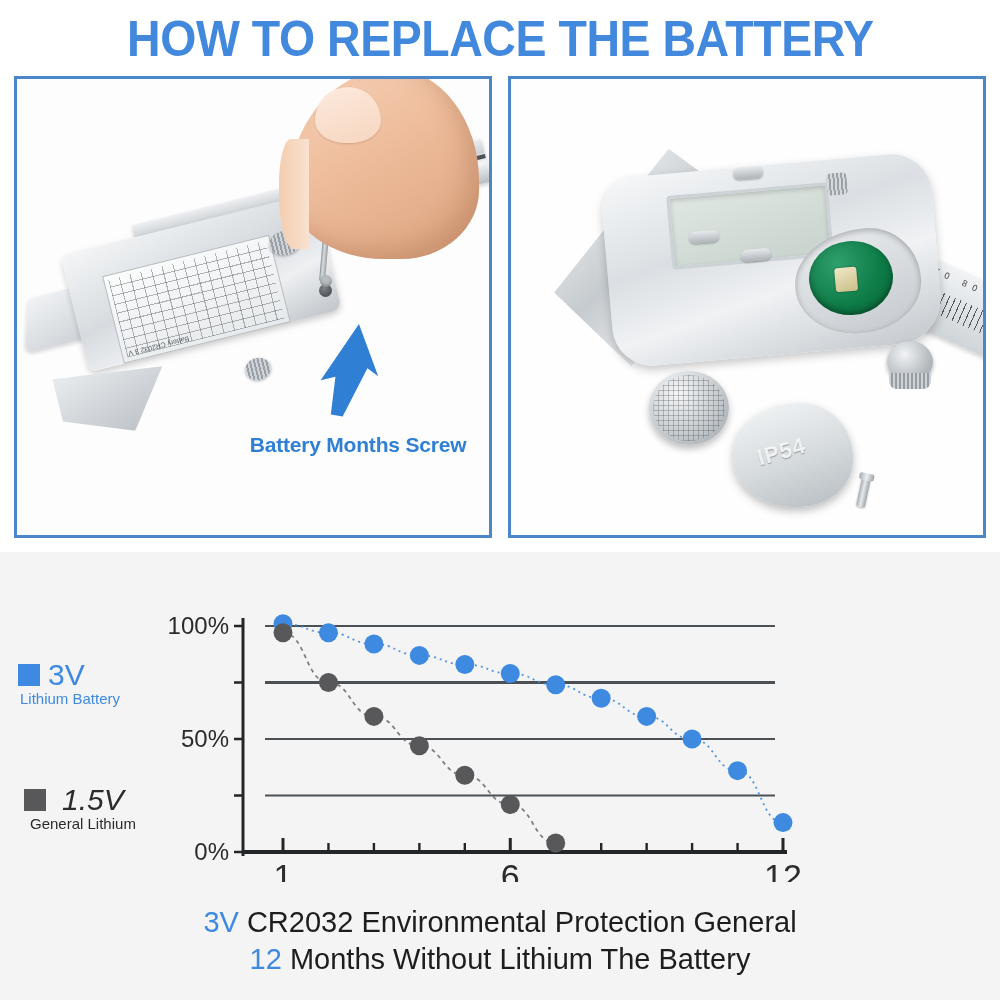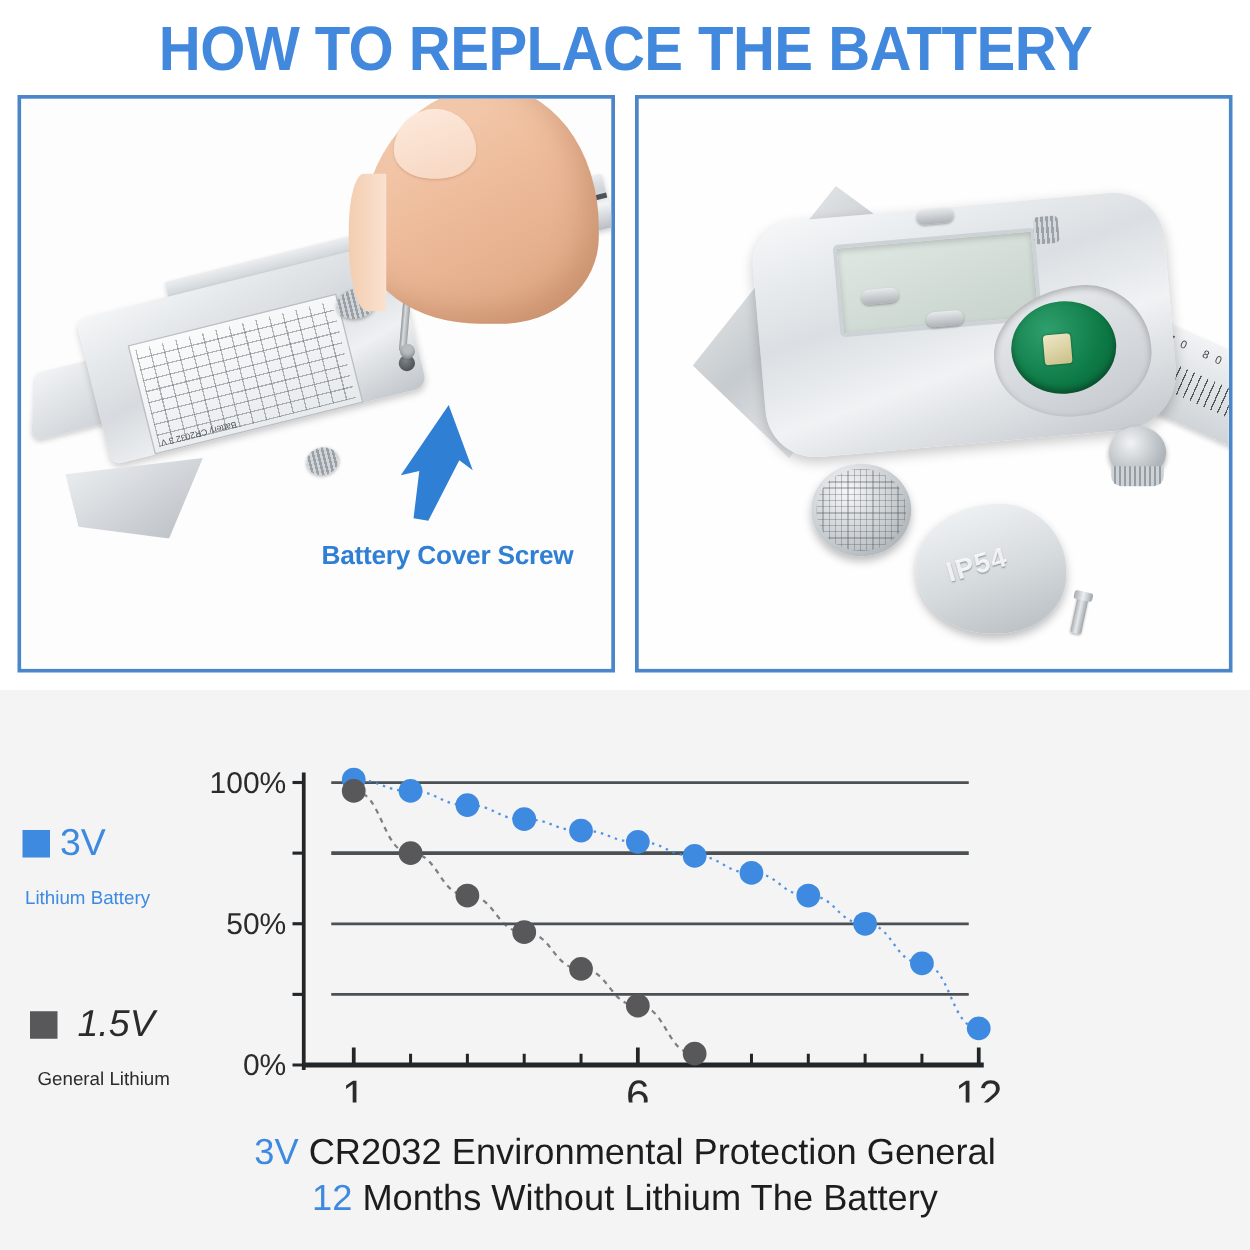--- a/index.html
+++ b/index.html
@@ -257,21 +257,21 @@
     background:#f4f4f4;
   }
   .legend { position:absolute; left:18px; top:108px; width:180px; }
   .legend-row { display:flex; align-items:center; gap:8px; }
   .sw { width:22px; height:22px; flex:0 0 22px; }
   .sw-blue { background:#3d8ae0; }
   .sw-gray { background:#58585a; }
   .leg-main { font-size:30px; line-height:1; }
   .leg-main.blue { color:#3d8ae0; }
   .leg-main.dark { color:#2b2b2d; }
-  .leg-sub { font-size:15px; margin-top:20px; }
+  .leg-sub { font-size:15px; margin-top:0; }
   .leg-sub.blue { color:#3d8ae0; margin-left:2px; }
   .leg-sub.dark { color:#2b2b2d; margin-left:12px; }
   .legend-block-2 { margin-top:78px; }
   .legend-block-2 .sw { margin-left:6px; }
   .legend-block-2 .leg-main { margin-left:8px;font-style:italic; }
 
   .plot { position:absolute; left:0; top:0; width:1000px; height:330px; }
 
   .caption { position:absolute; left:0; top:352px; width:1000px; text-align:center; }
   .cap-line { font-size:29px; color:#1d1d1f; line-height:1.28; white-space:nowrap; }
@@ -309,21 +309,21 @@
         <div class="driver-tip"></div>
 
         <div class="hand"></div>
         <div class="hand-edge"></div>
 
         <div class="arrow-annot">
           <svg width="64" height="96" viewBox="0 0 64 96" aria-hidden="true">
             <path d="M34 96 L50 44 L62 50 L34 2 L6 64 L20 58 L22 96 Z" fill="#2f7fd4" transform="rotate(10 32 48)"></path>
           </svg>
         </div>
-        <div class="note-label">Battery Cover Screw</div>
+        <div class="note-label">Battery Months Screw</div>
       </div>
     </div>
 
     <div class="photo-card">
       <div class="photo-stage">
         <div class="r-bg"></div>
 
         <div class="r-beam"></div>
         <div class="r-scale">
           <div class="nums">70  80</div>

